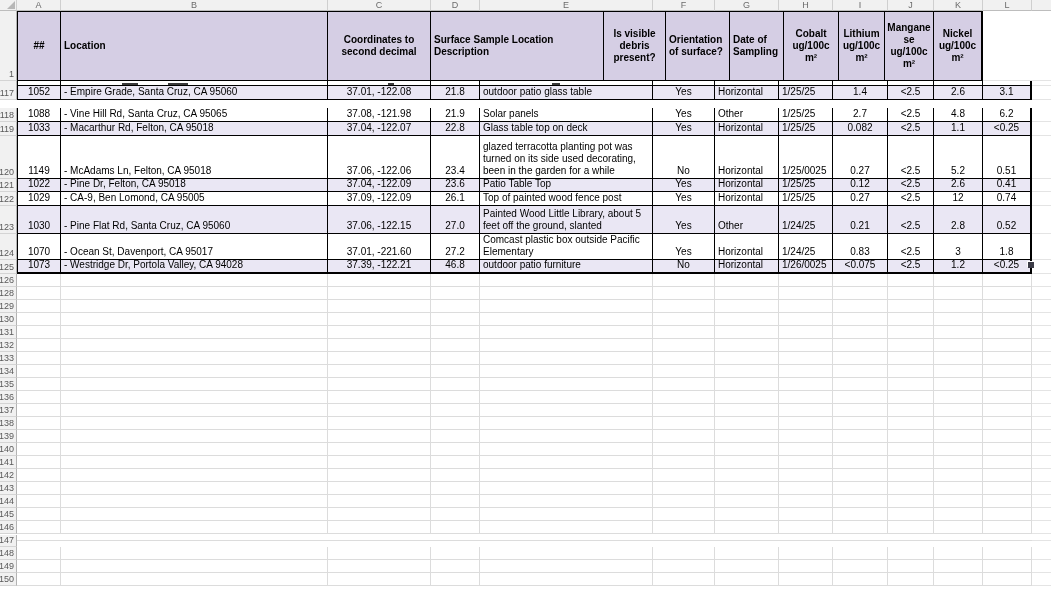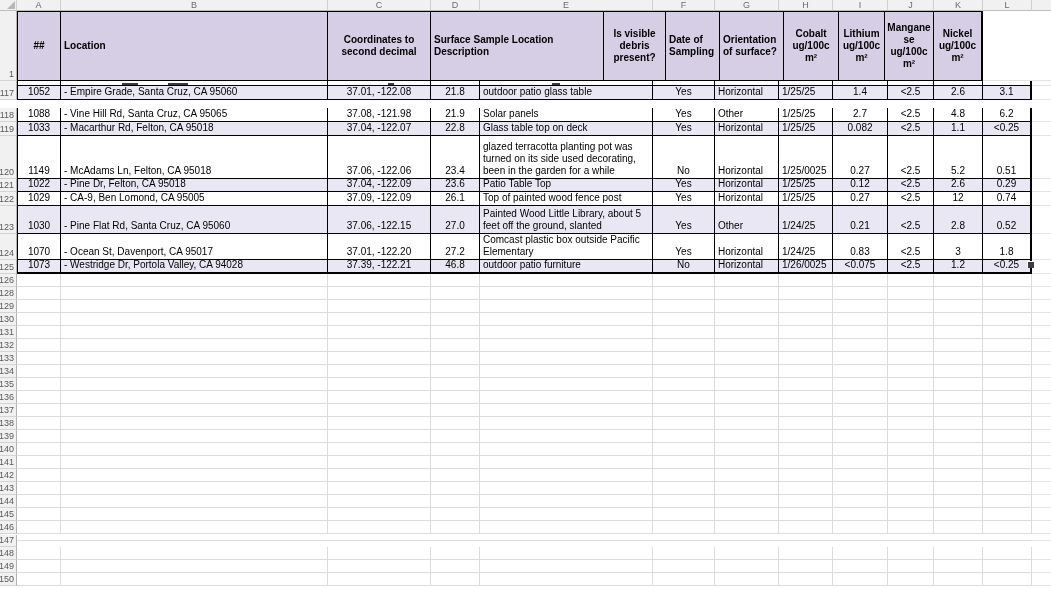--- a/index.html
+++ b/index.html
@@ -97,24 +97,24 @@
     <div class="gcell">1</div>
     <div class="cell th w-a al-c">##</div>
     <div class="cell th w-b al-l">Location</div>
     <div class="cell th w-c al-c">Coordinates to
 second decimal</div>
     <div class="cell th w-e al-l">Surface Sample Location
 Description</div>
     <div class="cell th w-f al-c">Is visible
 debris
 present?</div>
+    <div class="cell th w-g al-l">Orientation
+of surface?</div>
     <div class="cell th w-h al-l">Date of
 Sampling</div>
-    <div class="cell th w-g al-l">Orientation
-of surface?</div>
     <div class="cell th w-i al-c">Cobalt
 ug/100c
 m²</div>
     <div class="cell th w-j al-c">Lithium
 ug/100c
 m²</div>
     <div class="cell th w-k al-c">Mangane
 se
 ug/100c
 m²</div>
@@ -216,21 +216,21 @@
         <div class="cell dcell w-b al-l band">- Pine Dr, Felton, CA 95018</div>
         <div class="cell dcell w-c al-c band">37.04, -122.09</div>
         <div class="cell dcell w-d al-c band">23.6</div>
         <div class="cell dcell w-e al-l wrap band">Patio Table Top</div>
         <div class="cell dcell w-f al-c band">Yes</div>
         <div class="cell dcell w-g al-l band">Horizontal</div>
         <div class="cell dcell w-h al-l band">1/25/25</div>
         <div class="cell dcell w-i al-c band">0.12</div>
         <div class="cell dcell w-j al-c band">&lt;2.5</div>
         <div class="cell dcell w-k al-c band">2.6</div>
-        <div class="cell dcell w-l al-c band">0.29</div>
+        <div class="cell dcell w-l al-c band">0.41</div>
         <div class="cell filler"></div>
       </div>
       <div class="row" style="height: 14px;">
         <div class="gcell">122</div>
         <div class="cell dcell w-a al-c">1029</div>
         <div class="cell dcell w-b al-l">- CA-9, Ben Lomond, CA 95005</div>
         <div class="cell dcell w-c al-c">37.09, -122.09</div>
         <div class="cell dcell w-d al-c">26.1</div>
         <div class="cell dcell w-e al-l wrap">Top of painted wood fence post</div>
         <div class="cell dcell w-f al-c">Yes</div>
@@ -255,21 +255,21 @@
         <div class="cell dcell w-i al-c band">0.21</div>
         <div class="cell dcell w-j al-c band">&lt;2.5</div>
         <div class="cell dcell w-k al-c band">2.8</div>
         <div class="cell dcell w-l al-c band">0.52</div>
         <div class="cell filler"></div>
       </div>
       <div class="row" style="height: 26px;">
         <div class="gcell">124</div>
         <div class="cell dcell w-a al-c">1070</div>
         <div class="cell dcell w-b al-l">- Ocean St, Davenport, CA 95017</div>
-        <div class="cell dcell w-c al-c">37.01, -122.20</div>
+        <div class="cell dcell w-c al-c">37.01, -221.60</div>
         <div class="cell dcell w-d al-c">27.2</div>
         <div class="cell dcell w-e al-l wrap">Comcast plastic box outside Pacific Elementary</div>
         <div class="cell dcell w-f al-c">Yes</div>
         <div class="cell dcell w-g al-l">Horizontal</div>
         <div class="cell dcell w-h al-l">1/24/25</div>
         <div class="cell dcell w-i al-c">0.83</div>
         <div class="cell dcell w-j al-c">&lt;2.5</div>
         <div class="cell dcell w-k al-c">3</div>
         <div class="cell dcell w-l al-c">1.8</div>
         <div class="cell filler"></div>

